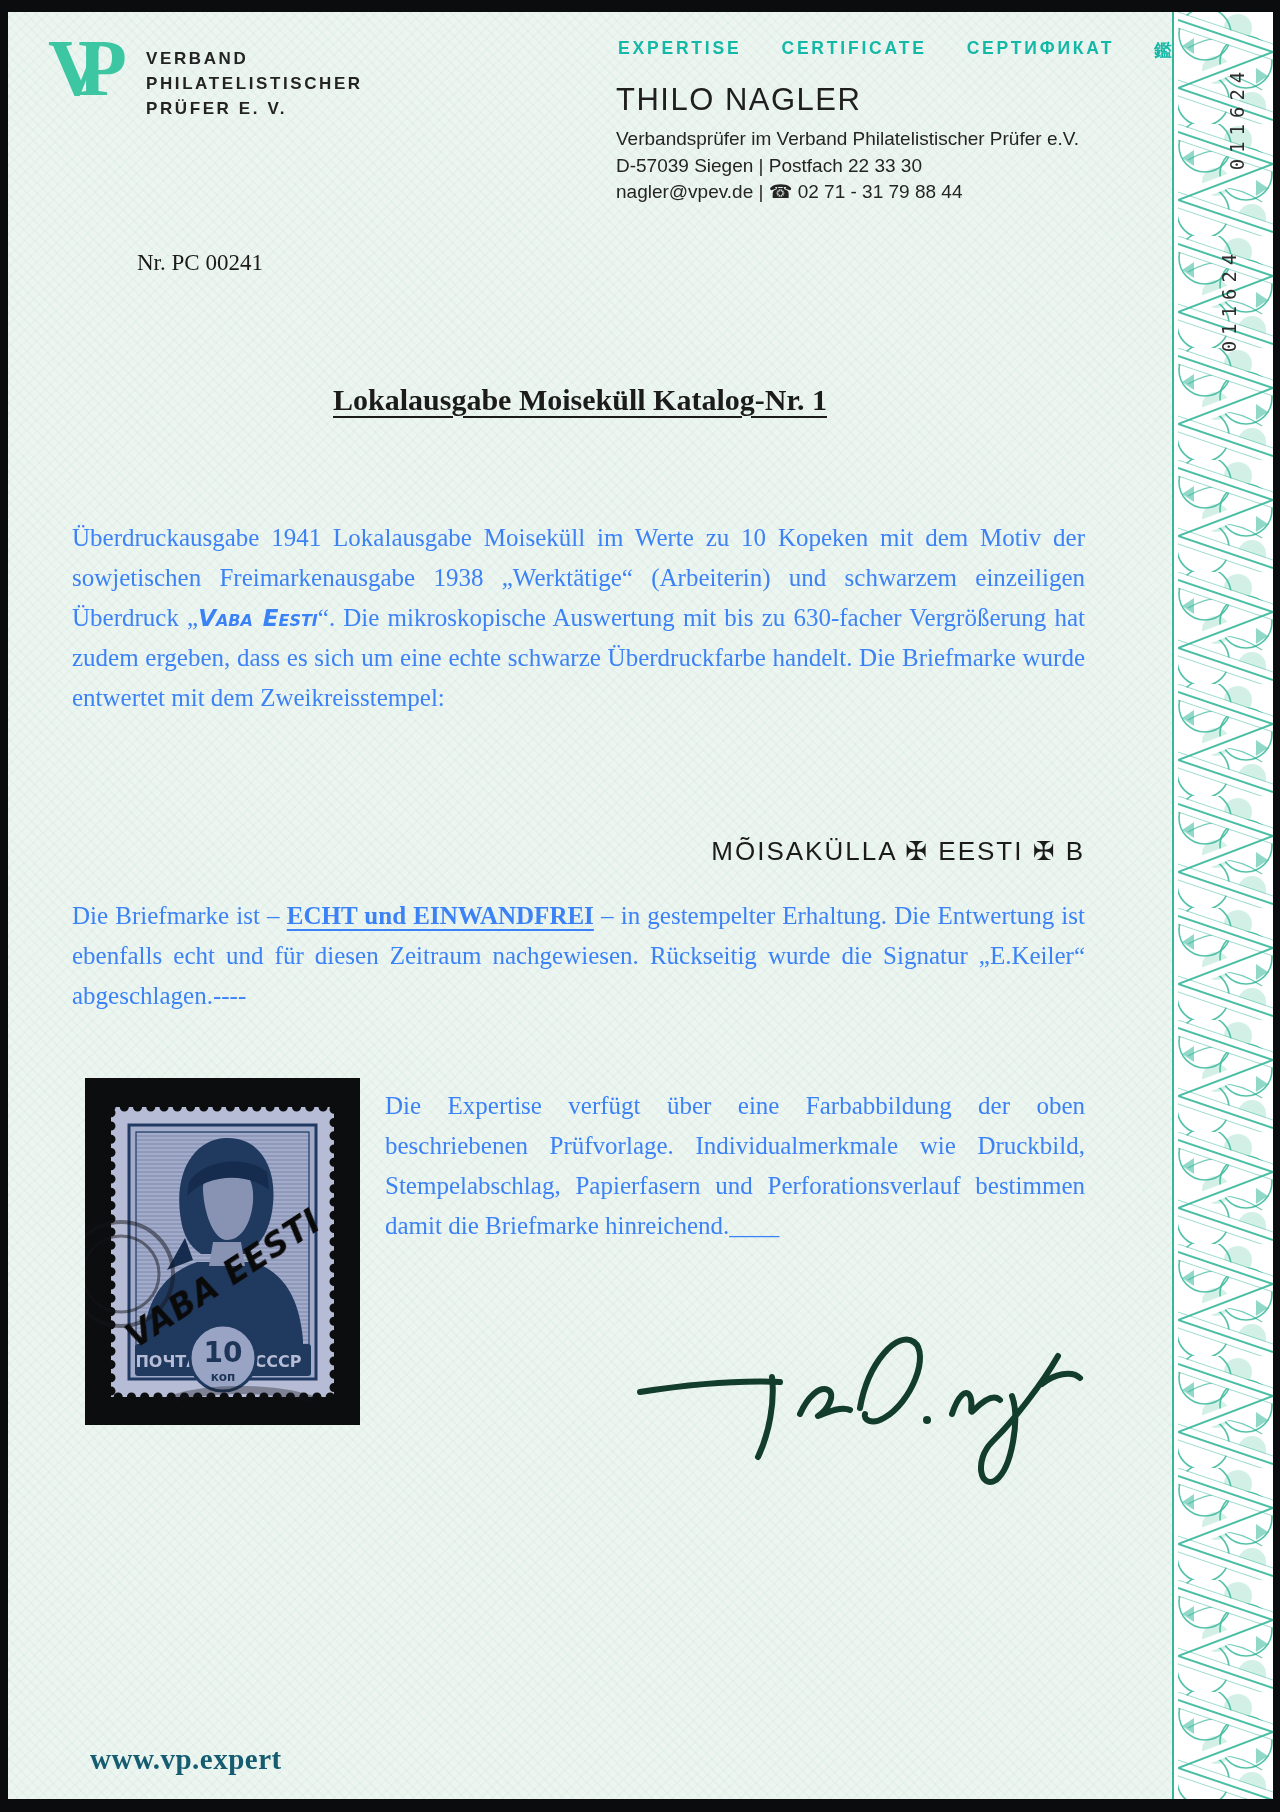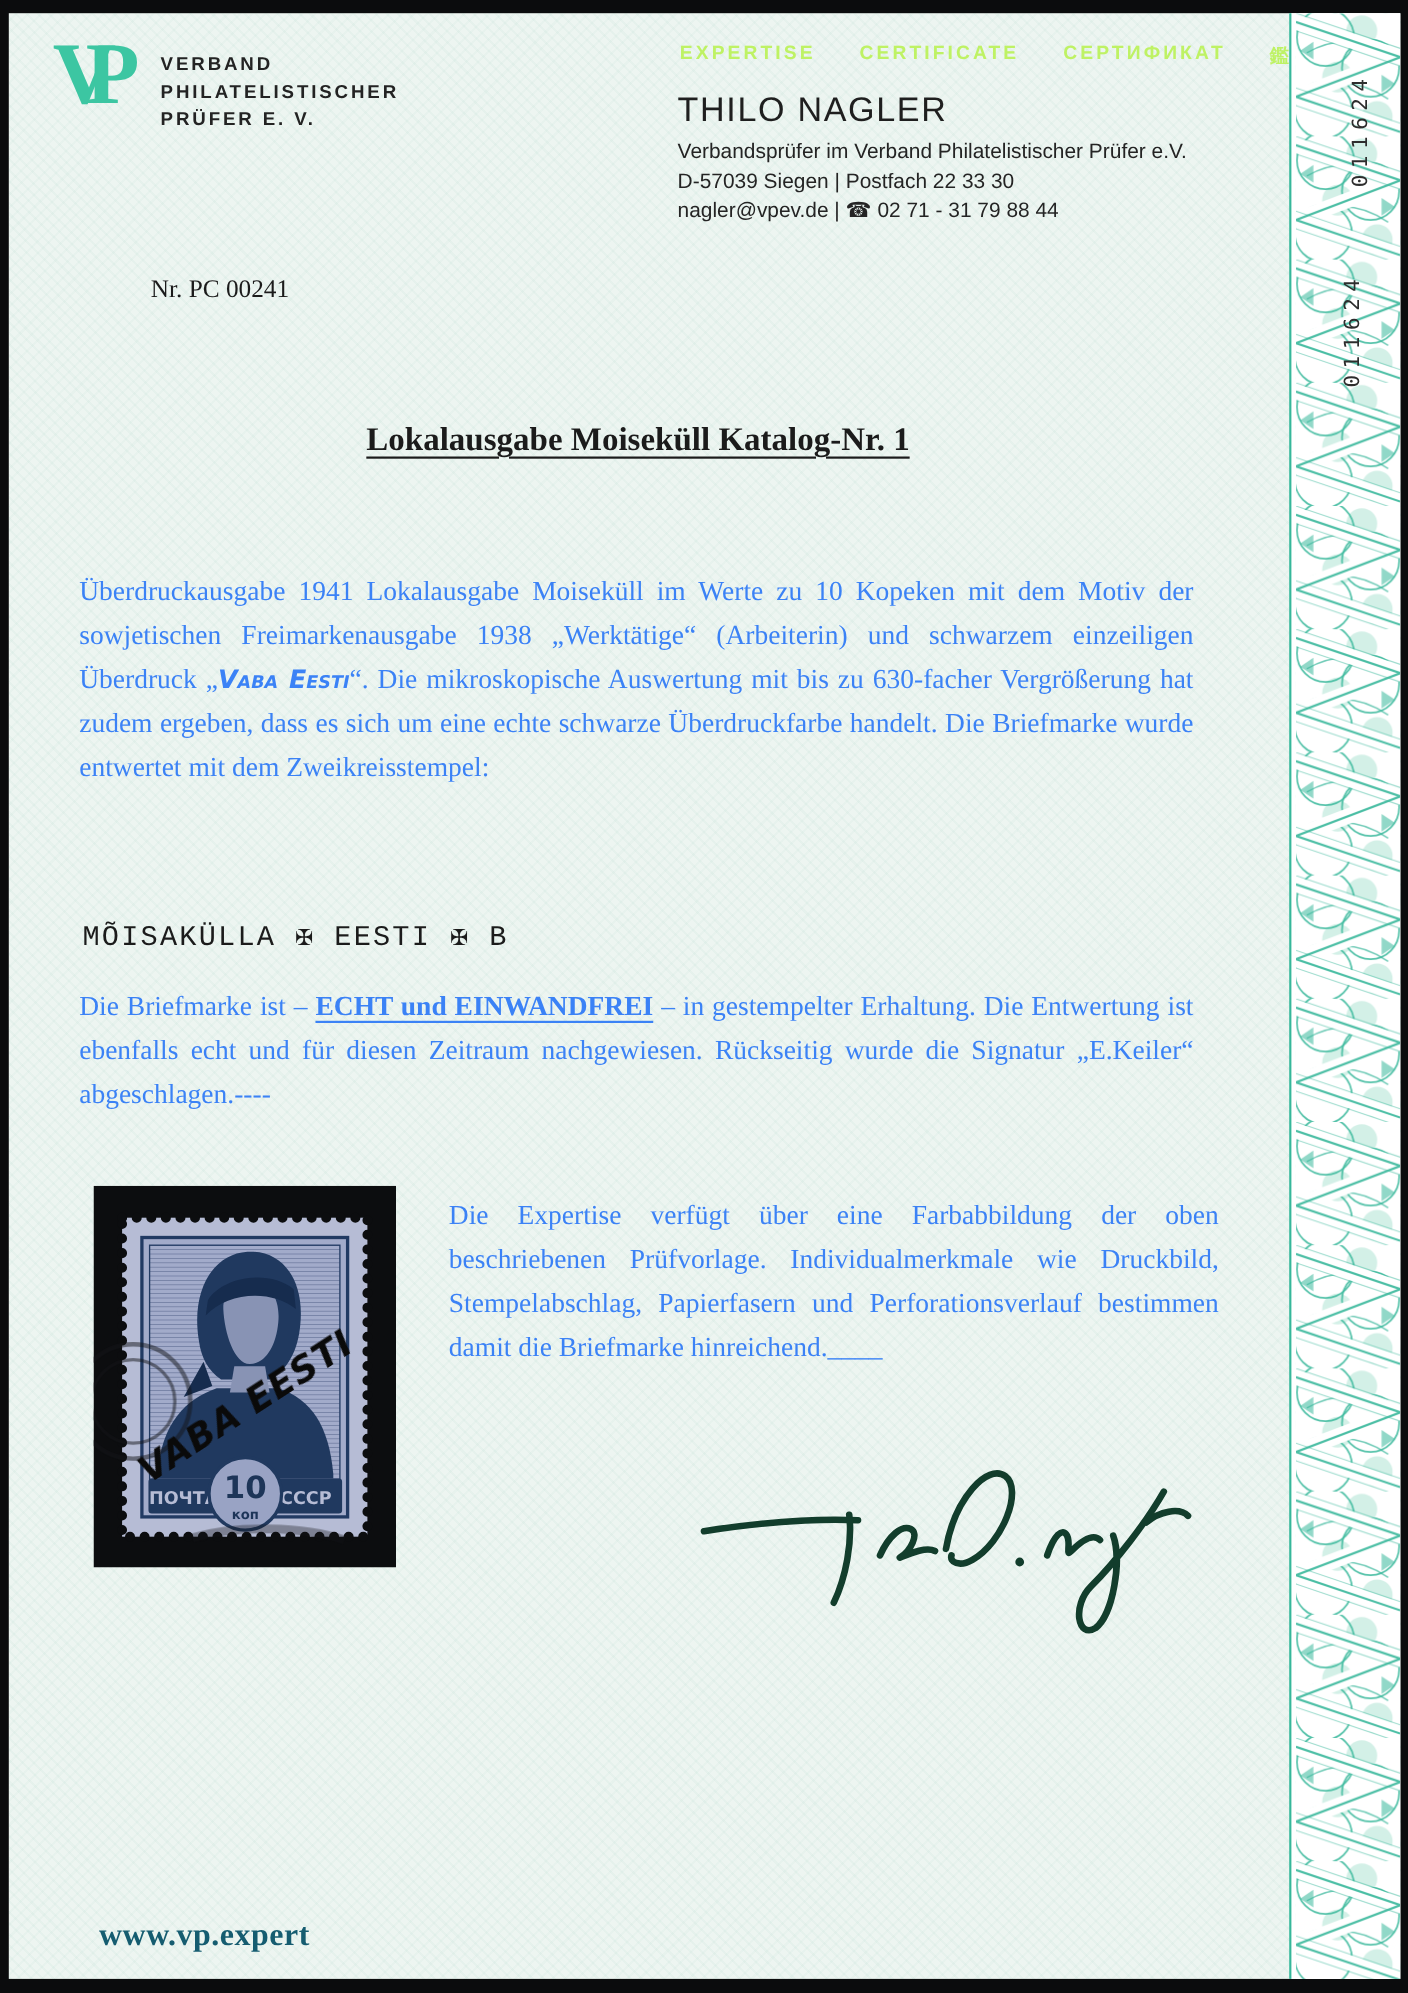--- a/index.html
+++ b/index.html
@@ -14,44 +14,44 @@
   
   .logo{left:48px;top:36px;width:120px;height:80px;}
   .logo span{position:absolute;font-family:"Liberation Serif",serif;font-weight:bold;
              font-size:80px;line-height:64px;color:#3cc6a2;}
   .logo .p{left:30px;top:0;}
   .assoc{left:146px;top:46px;font-family:"Liberation Sans","DejaVu Sans",sans-serif;
          font-size:17px;font-weight:bold;letter-spacing:2.6px;line-height:25px;color:#232323;}
 
   
   .langs{left:618px;top:38px;display:flex;gap:40px;font-family:"Liberation Sans","DejaVu Sans",sans-serif;
-         font-size:17.5px;font-weight:bold;letter-spacing:2.8px;color:#bef264;}
+         font-size:17.5px;font-weight:bold;letter-spacing:2.8px;color:#14b8a6;}
   .examiner-name{left:616px;top:82px;font-family:"Liberation Sans","DejaVu Sans",sans-serif;
          font-size:31px;letter-spacing:1.5px;color:#1f1f1f;}
   .examiner-contact{left:616px;top:126px;font-family:"Liberation Sans","DejaVu Sans",sans-serif;
          font-size:19px;line-height:26.5px;color:#242424;}
 
   
   .cert-number{left:137px;top:250px;font-size:23px;}
   .cert-date{left:75px;top:250px;width:1010px;text-align:right;font-size:23px;}
 
   
   .titles{left:75px;top:376px;width:1010px;text-align:center;font-size:30px;font-weight:bold;line-height:47px;}
   .titles span{text-decoration:underline;text-decoration-thickness:2px;text-underline-offset:6px;}
 
   
   .para{font-size:25px;line-height:40px;text-align:justify;color:#3b82f6;}
   .para1{left:72px;top:518px;width:1013px;}
   .overprint-name{font-family:"DejaVu Sans","Liberation Sans",sans-serif;font-style:italic;
                   font-weight:bold;font-variant:small-caps;font-size:23px;}
-  .cancel-line{left:75px;top:836px;width:1010px;text-align:left;font-size:26px;letter-spacing:2px;
-               font-family:Liberation Mono, monospace;}
+  .cancel-line{left:75px;top:836px;width:1010px;text-align:right;font-size:26px;letter-spacing:2px;
+               font-family:Liberation Sans, sans-serif;}
   .para2{left:72px;top:896px;width:1013px;}
   .para2 .emph{font-weight:bold;text-decoration:underline;text-decoration-thickness:2px;text-underline-offset:5px;}
-  .para3{left:408px;top:1086px;width:700px;}
+  .para3{left:385px;top:1086px;width:700px;}
 
   
   .stamp{left:85px;top:1078px;width:275px;height:347px;}
 
   
   .signature{left:622px;top:1322px;width:470px;height:200px;}
 
   
   .website{left:90px;top:1710px;font-size:29px;font-weight:bold;color:#155c70;letter-spacing:0.5px;margin-top:33px;}
 

